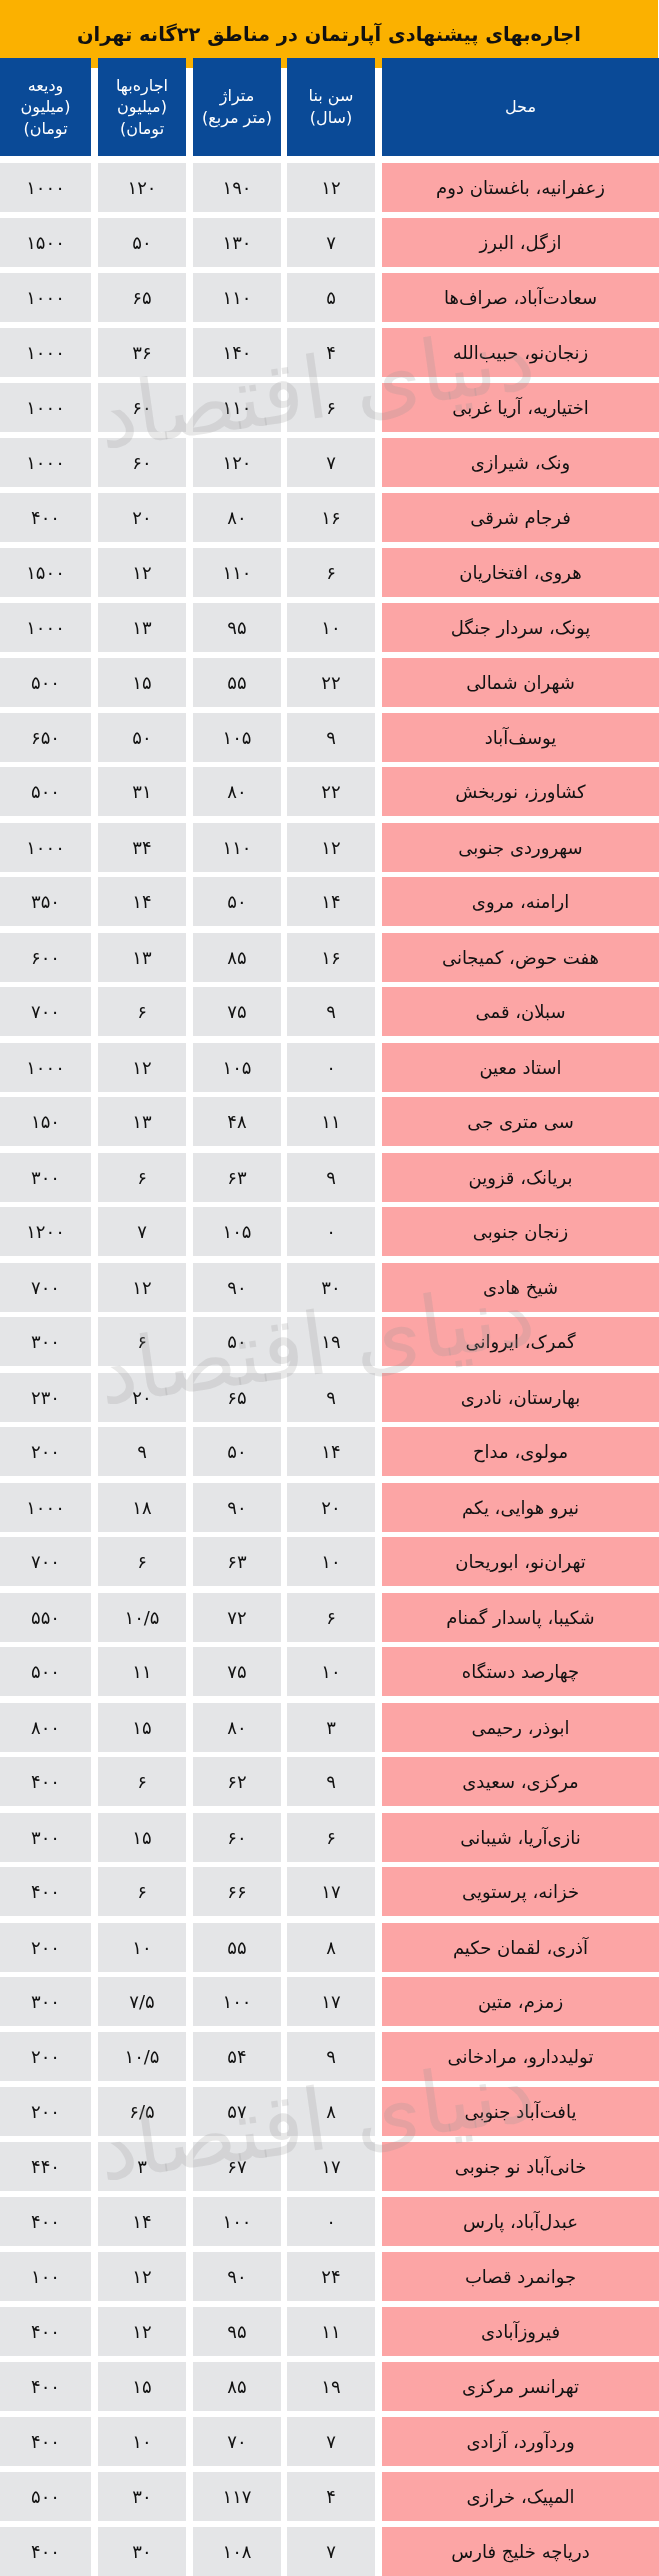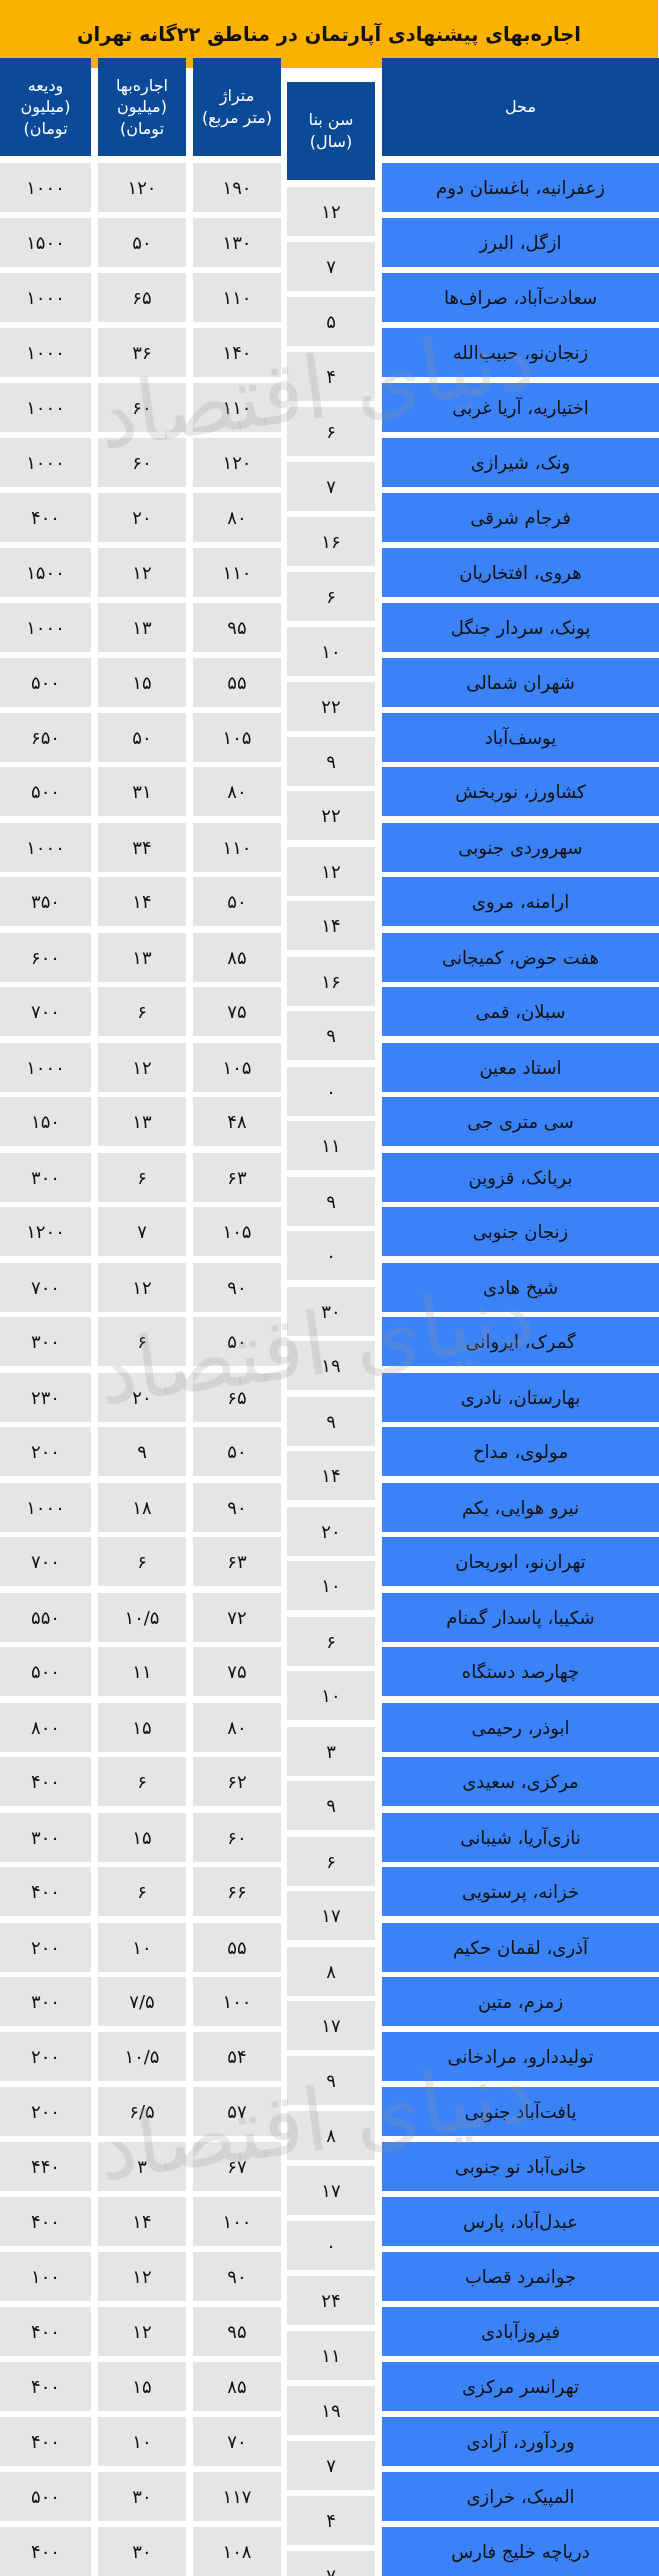--- a/index.html
+++ b/index.html
@@ -8,25 +8,25 @@
   .title-bar { position: absolute; left: 0; top: 0; width: 658px; height: 68px;
                background: #fbb100; display: flex; align-items: center; justify-content: center; }
   .title-bar span { font-weight: bold; font-size: 19.4px; color: #111; }
   .header-row { position: absolute; top: 58px; left: 0; width: 659px; height: 98px; }
   .cell { position: absolute; display: flex; align-items: center; justify-content: center;
           text-align: center; box-sizing: border-box; }
   .hcell { background: #0a4a97; color: #ffffff; font-size: 16px; line-height: 1.35; top: 0; height: 98px; white-space: pre-line; }
   .rows { position: absolute; top: 163px; left: 0; width: 659px; }
   .row { position: absolute; left: 0; width: 659px; height: 49px; }
   .dcell { top: 0; height: 49px; background: #e4e5e7; color: #111; font-size: 18px; }
-  .loc { background: #3b82f6; font-size: 18px; }
+  .loc { background: #fca5a5; font-size: 18px; }
   .c-dep { left: 0; width: 91px; }
   .c-rent { left: 98px; width: 88px; }
   .c-area { left: 193px; width: 88px; }
-  .c-age { left: 287px; width: 88px; margin-top: 24px; }
+  .c-age { left: 287px; width: 88px; }
   .c-loc { left: 382px; width: 277px; }
   .watermark { position: absolute; left: 93px; width: 446px; text-align: center; font-family: "DejaVu Serif", serif;
                font-size: 86px; color: rgba(150,150,150,0.22); transform: rotate(-8deg); pointer-events: none; white-space: nowrap; }
 </style>
 </head>
 <body>
 
 <div class="title-bar">
   <span>اجاره‌بهای پیشنهادی آپارتمان در مناطق ۲۲گانه تهران</span>
 </div>

